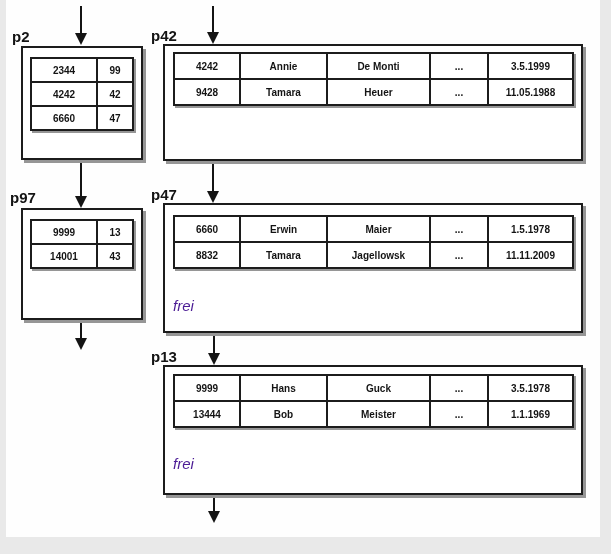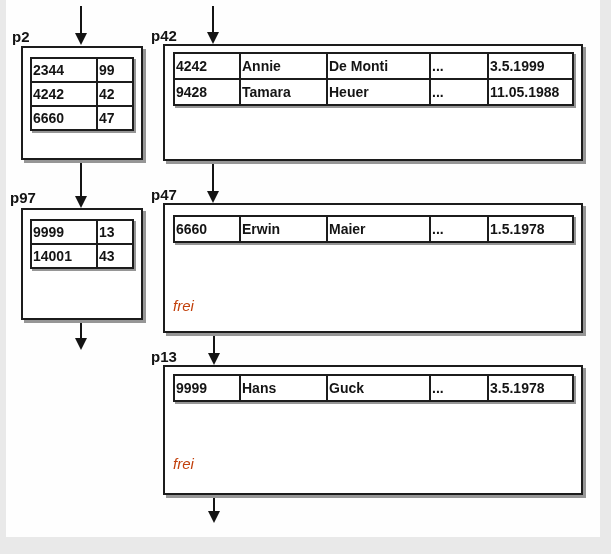--- a/index.html
+++ b/index.html
@@ -2,26 +2,26 @@
 <html><head>
 <meta charset="utf-8">
 <style>
   html,body{margin:0;padding:0;}
   body{background:#e9e9e9;font-family:"Liberation Sans",sans-serif;}
   .stage{position:relative;width:611px;height:554px;background:#e9e9e9;overflow:hidden;color:#141414;}
   .slide{position:absolute;left:6px;top:0;width:594px;height:537px;background:#fefefe;}
   .page-label{position:absolute;font-size:15px;font-weight:700;color:#141414;}
   .page-box{position:absolute;background:#fff;border:2px solid #1c1c1c;box-shadow:3px 3px 0 #969696;box-sizing:border-box;}
   .tbl{position:absolute;border-collapse:collapse;table-layout:fixed;background:#fff;box-shadow:2px 2px 0 #969696;}
-  .tbl td{border:2px solid #1c1c1c;text-align:left;vertical-align:middle;font-size:14px;font-weight:600;padding:0 1px;white-space:nowrap;overflow:hidden;color:#141414;}
+  .tbl td{border:2px solid #1c1c1c;text-align:center;vertical-align:middle;font-size:10px;font-weight:600;padding:0 1px;white-space:nowrap;overflow:hidden;color:#141414;}
   .rows-big td{height:24px;}
   .rows-small td{height:22px;}
   .w-key{width:66px;} .w-ptr{width:36px;}
   .w-id{width:66px;} .w-fn{width:87px;} .w-ln{width:103px;} .w-dots{width:58px;} .w-date{width:85px;}
-  .frei{position:absolute;font-style:italic;font-size:15px;font-weight:500;color:#c2410c;}
+  .frei{position:absolute;font-style:italic;font-size:15px;font-weight:500;color:#4c1d95;}
   .arrow{position:absolute;left:0;top:0;width:0;height:0;}
   .vline{position:absolute;width:2px;background:#141414;}
   .ahead{position:absolute;width:0;height:0;border-left:6px solid transparent;border-right:6px solid transparent;border-top:12px solid #141414;}
 </style>
 </head>
 <body>
 
 <div class="stage">
   <div class="slide"></div>
 
@@ -138,20 +138,27 @@
           <col class="w-date">
         </colgroup>
       <tbody>
         <tr>
           <td>6660</td>
           <td>Erwin</td>
           <td>Maier</td>
           <td>...</td>
           <td>1.5.1978</td>
         </tr>
+        <tr>
+          <td>8832</td>
+          <td>Tamara</td>
+          <td>Jagellowsk</td>
+          <td>...</td>
+          <td>11.11.2009</td>
+        </tr>
       </tbody>
     </table>
     <div class="frei" style="left:8px;top:92px">frei</div>
   </div>
 
   <div class="page-label" style="left:151px;top:348px">p13</div>
   <div class="page-box" style="left:163px;top:365px;width:420px;height:130px">
     <table class="tbl rows-big" style="left:8px;top:7px">
       <colgroup>
           <col class="w-id">
@@ -161,17 +168,24 @@
           <col class="w-date">
         </colgroup>
       <tbody>
         <tr>
           <td>9999</td>
           <td>Hans</td>
           <td>Guck</td>
           <td>...</td>
           <td>3.5.1978</td>
         </tr>
+        <tr>
+          <td>13444</td>
+          <td>Bob</td>
+          <td>Meister</td>
+          <td>...</td>
+          <td>1.1.1969</td>
+        </tr>
       </tbody>
     </table>
     <div class="frei" style="left:8px;top:88px">frei</div>
   </div>
 </div>
 
 </body></html>

